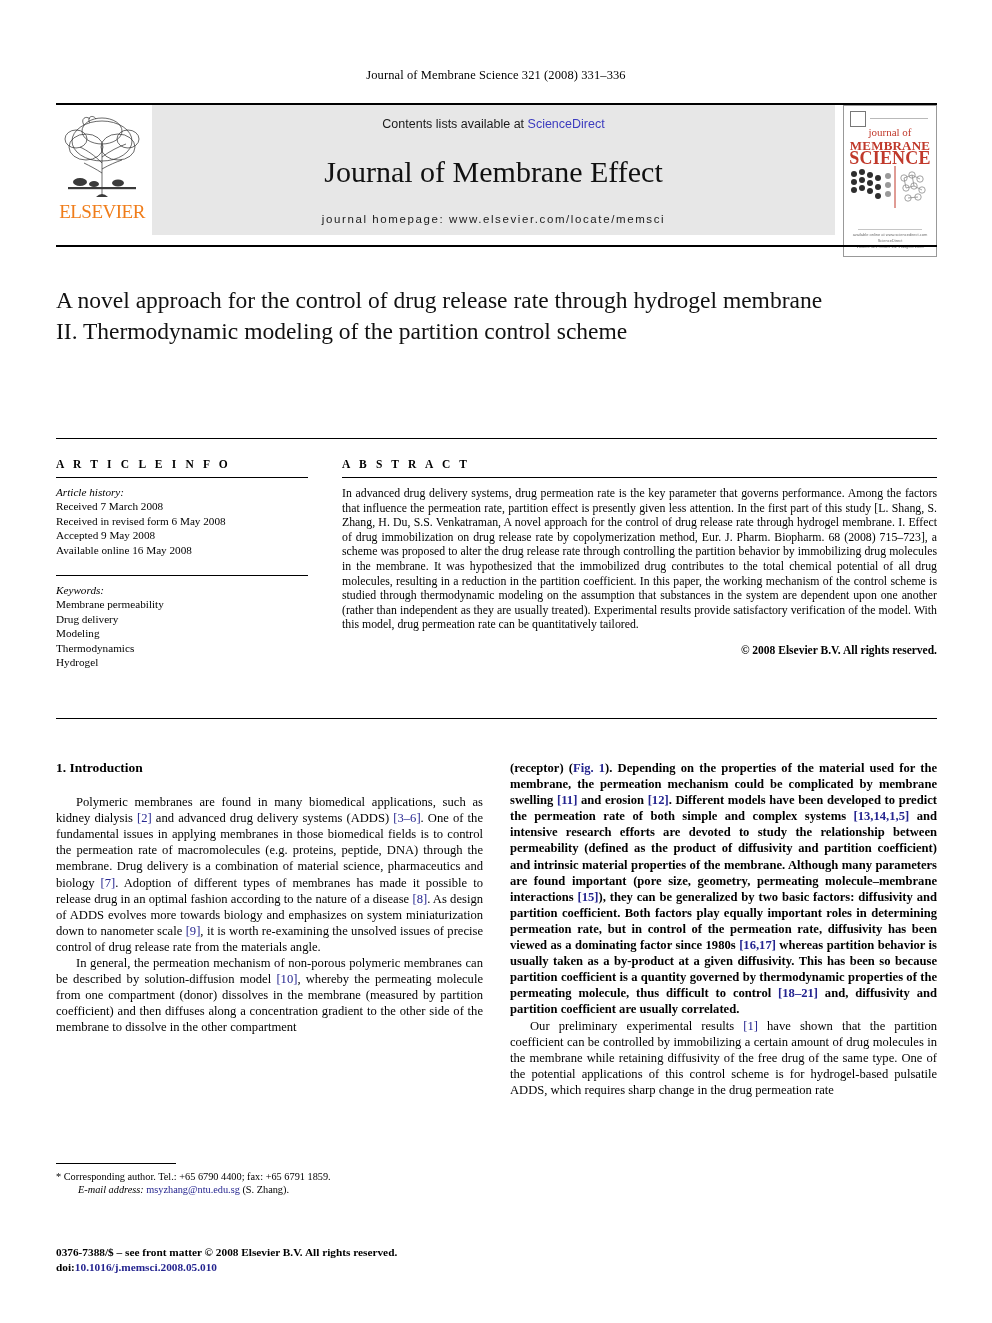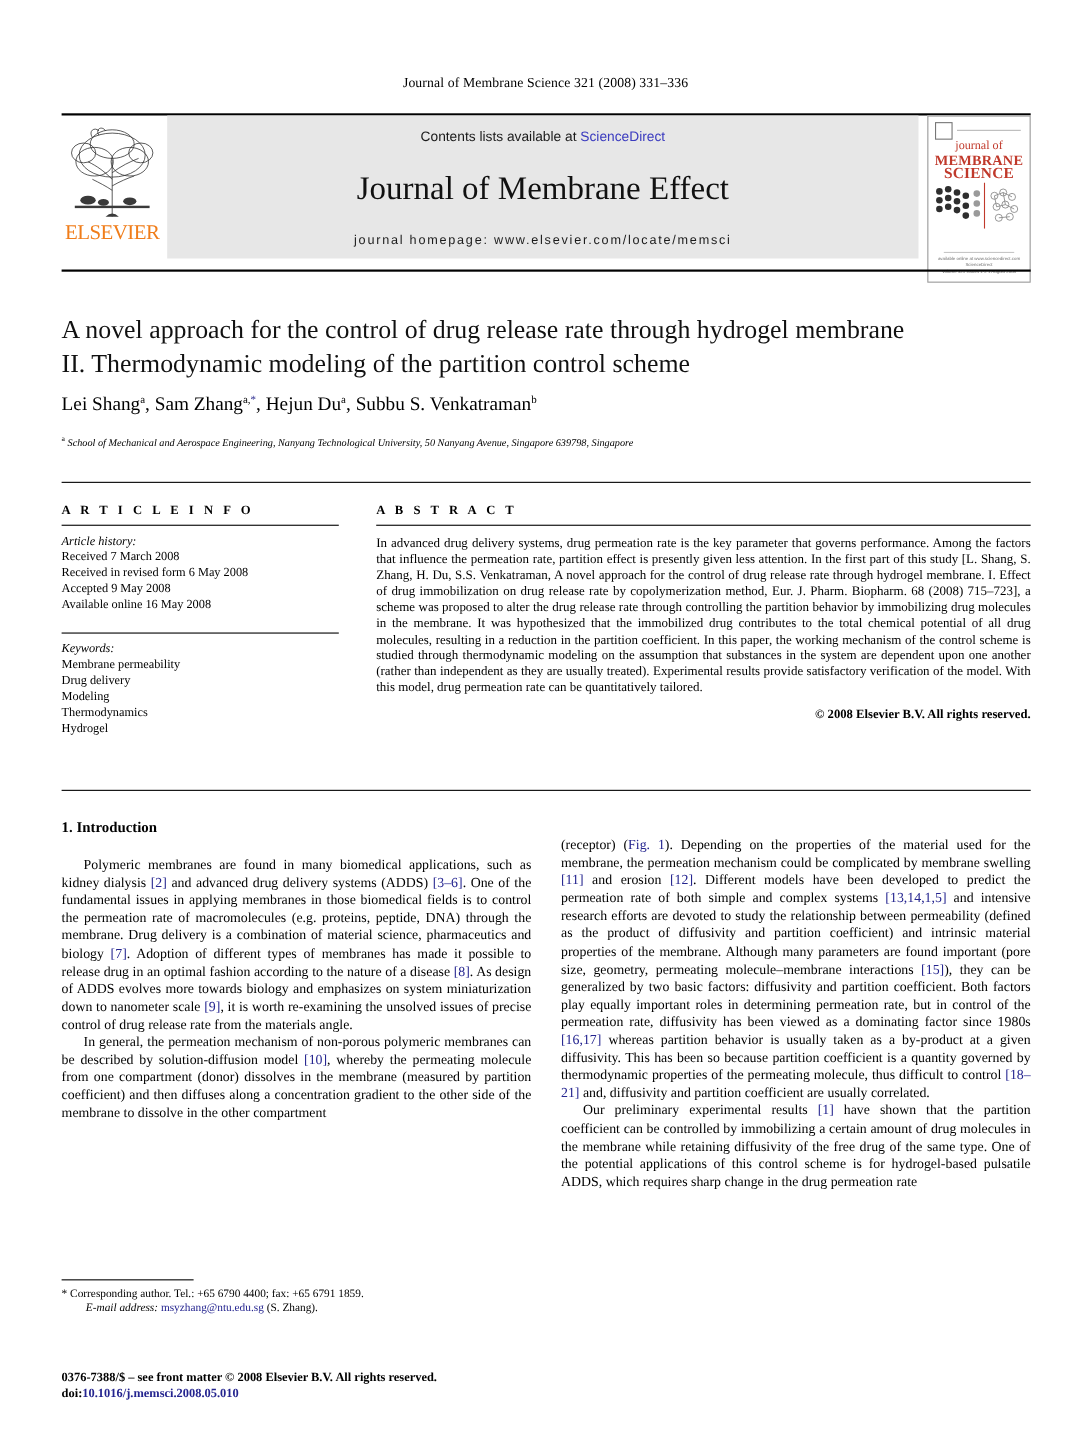--- a/index.html
+++ b/index.html
@@ -118,21 +118,21 @@
   .cover-title {
     position: absolute;
     left: 0; right: 0; top: 20px;
     text-align: center;
     color: #c0392b;
     font-family: "Liberation Serif", serif;
     line-height: 13px;
   }
   .cover-title .l1 { font-size: 11px; display:block; }
   .cover-title .l2 { font-size: 13px; font-weight: bold; display:block; letter-spacing: .2px;}
-  .cover-title .l3 { font-size: 14px; font-weight: bold; display:block; letter-spacing: .2px;}
+  .cover-title .l3 { font-size: 18px; font-weight: bold; display:block; letter-spacing: .2px;}
   .cover-art { position:absolute; left:4px; top:60px; width:86px; height:42px; }
   .cover-foot {
     position:absolute; left:0; right:0; bottom:6px; text-align:center;
     font-size:4px; color:#6f6f6f; line-height:6px;
     font-family:"Liberation Sans", sans-serif;
   }
   .cover-foot .b { border-top:1px solid #c6c6c6; margin:0 14px 2px 14px;}
 
   
   .title-rule-top {
@@ -213,30 +213,30 @@
 
   
   .col {
     position: absolute;
     width: 427px;
     font-size: 12.6px;
     line-height: 16.1px;
     text-align: justify;
     font-family: "Liberation Serif", serif;
   }
-  .col-left { left: 56px; top: 744px; }
+  .col-left { left: 56px; top: 760px; }
   .col-right { left: 510px; top: 760px; }
   .h1 {
     font-weight: bold;
     font-size: 13.5px;
     margin: 0 0 18px 0;
     text-align: left;
   }
   .col p { margin: 0; text-indent: 20px; }
-  .col p.noindent { text-indent: 0; }
+  .col p.noindent { text-indent: 0; font-weight: bold; }
   a.ref, .ref {
     color: #24248f;
     text-decoration: none;
   }
 
   
   .footnote-rule {
     position: absolute;
     left: 56px; top: 1163px; width: 120px;
     border-top: 1px solid #000;
@@ -354,26 +354,22 @@
     </div>
   </div>
 
   <div class="title-rule-top"></div>
 
   <div class="article-title">
     <div>A novel approach for the control of drug release rate through hydrogel membrane</div>
     <div>II. Thermodynamic modeling of the partition control scheme</div>
   </div>
 
-  <div class="authors">
-    <span>Lei Shang</span><sup>a</sup>, <span>Sam Zhang</span><sup><span>a,</span><span class="star">*</span></sup>, <span>Hejun Du</span><sup>a</sup>, <span>Subbu S. Venkatraman</span><sup>b</sup>
-  </div>
 
   <div class="affil">
-    <div><sup>a</sup> <span>School of Mechanical and Aerospace Engineering, Nanyang Technological University, 50 Nanyang Avenue, Singapore 639798, Singapore</span></div>
   </div>
 
   <div class="rule-2"></div>
 
   <div class="infocol">
     <div class="sec-head">A R T I C L E    I N F O</div>
     <div class="hr-thick"></div>
     <div class="info-block">
       <div class="it">Article history:</div>
       <div>Received 7 March 2008</div>

